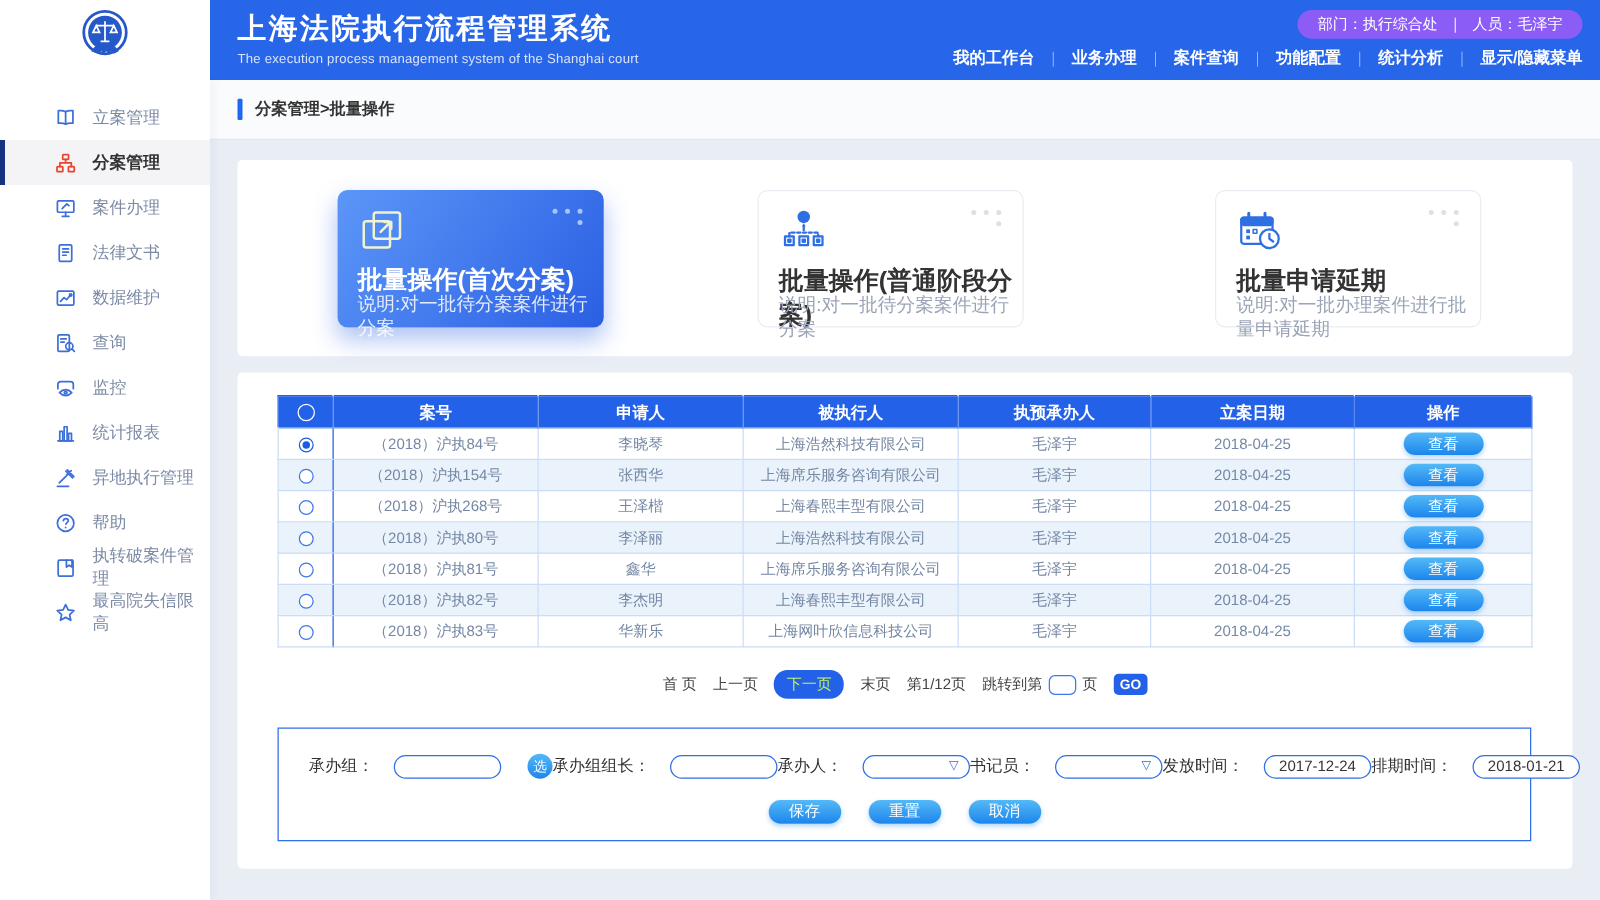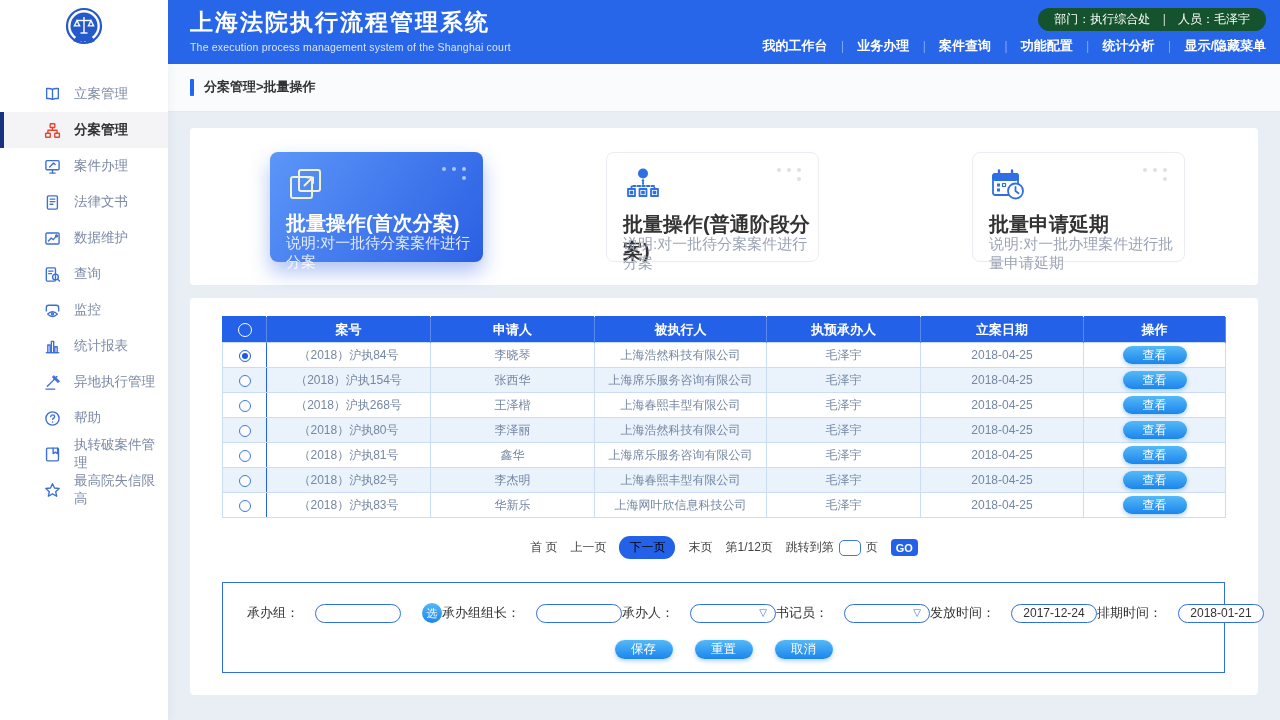--- a/index.html
+++ b/index.html
@@ -5,21 +5,21 @@
   * { margin:0; padding:0; box-sizing:border-box; }
   body { font-family:"Liberation Sans","DejaVu Sans",sans-serif; background:#DFE5EC; }
   .stage { position:relative; width:1280px; height:720px; background:#E9EEF5; overflow:hidden; }
 
   
   .logo-area { position:absolute; left:0; top:0; width:168px; height:64px; background:#fff; display:flex; align-items:center; justify-content:center; z-index:3; }
   .app-header { position:absolute; left:168px; top:0; width:1112px; height:64px; background:#2765E9; z-index:2; }
   .brand { position:absolute; left:22px; top:7px; color:#fff; }
   .brand-title { font-size:23px; font-weight:bold; letter-spacing:2px; }
   .brand-sub { font-size:10.5px; color:#D9E4FB; margin-top:3px; letter-spacing:.2px; }
-  .user-pill { position:absolute; right:14px; top:8px; background:#14532d; border-radius:12px; padding:3px 16px; color:#fff; font-size:12px; display:flex; gap:8px; }
+  .user-pill { position:absolute; right:14px; top:8px; background:#8b5cf6; border-radius:12px; padding:3px 16px; color:#fff; font-size:12px; display:flex; gap:8px; }
   .top-nav { position:absolute; right:14px; bottom:9px; display:flex; align-items:center; gap:9px; color:#fff; font-size:13px; font-weight:bold; }
   .nav-sep { color:#9FBCF8; font-weight:normal; font-size:12px; }
 
   
   .sidebar { position:absolute; left:0; top:64px; width:168px; height:656px; background:#fff; box-shadow:2px 0 8px rgba(30,60,120,.05); padding-top:12px; z-index:2; }
   .side-item { height:36px; display:flex; align-items:center; padding-left:40px; gap:13px; color:#7C8AA5; font-size:13.5px; cursor:pointer; border-left:4px solid transparent; }
   .side-item .side-icon { width:17px; height:17px; color:#3D6FD8; display:inline-flex; }
   .side-item .side-icon svg { width:17px; height:17px; }
   .side-item.active { background:#F4F4F6; color:#333; font-weight:bold; border-left:4px solid #15337E; }
   .side-item.active .side-icon { color:#E8432E; }
@@ -53,21 +53,21 @@
   .case-table tr.stripe td { background:#EAF2FC; }
   .radio { display:inline-block; width:12px; height:12px; border:1px solid #3D77E8; border-radius:50%; background:#fff; vertical-align:middle; cursor:pointer; }
   .radio.selected { border-color:#1D5BE6; position:relative; }
   .radio.selected::after { content:''; position:absolute; left:2px; top:2px; width:6px; height:6px; border-radius:50%; background:#1D5BE6; }
   .radio.header { width:14px; height:14px; border:1.5px solid #fff; background:transparent; }
   .view-btn { display:inline-block; width:64px; height:18px; line-height:18px; border-radius:9px; background:linear-gradient(#54B9F7,#1C85EC); color:#fff; font-size:12px; cursor:pointer; box-shadow:0 2px 4px rgba(28,133,236,.35); }
 
   
   .pagination { position:absolute; left:0; right:0; top:238px; display:flex; justify-content:center; align-items:center; gap:13px; font-size:12px; color:#444; }
   .pg-item { cursor:pointer; }
-  .pg-active { background:#2261E8; color:#000000; padding:3px 10px; border-radius:11px; }
+  .pg-active { background:#2261E8; color:#bef264; padding:3px 10px; border-radius:11px; }
   .pg-jump { display:inline-flex; align-items:center; gap:5px; }
   .pg-input { width:22px; height:16px; border:1px solid #3D77E8; border-radius:5px; background:#fff; }
   .pg-go { width:27px; height:17px; background:#2261E8; color:#fff; border-radius:4px; font-size:11px; font-weight:bold; display:inline-flex; align-items:center; justify-content:center; cursor:pointer; }
 
   
   .assign-form { position:absolute; left:32px; top:284px; width:1003px; height:91px; border:1px solid #2F6FE4; background:#fff; }
   .form-row { display:flex; justify-content:space-between; align-items:center; padding:0 24px; margin-top:20px; }
   .form-field { display:flex; align-items:center; gap:16px; }
   .field-label { font-size:13px; color:#333; white-space:nowrap; }
   .pill-input { width:86px; height:19px; border:1px solid #2F6FE4; border-radius:10px; background:#fff; position:relative; display:inline-flex; align-items:center; justify-content:center; font-size:12px; color:#333; cursor:text; }

